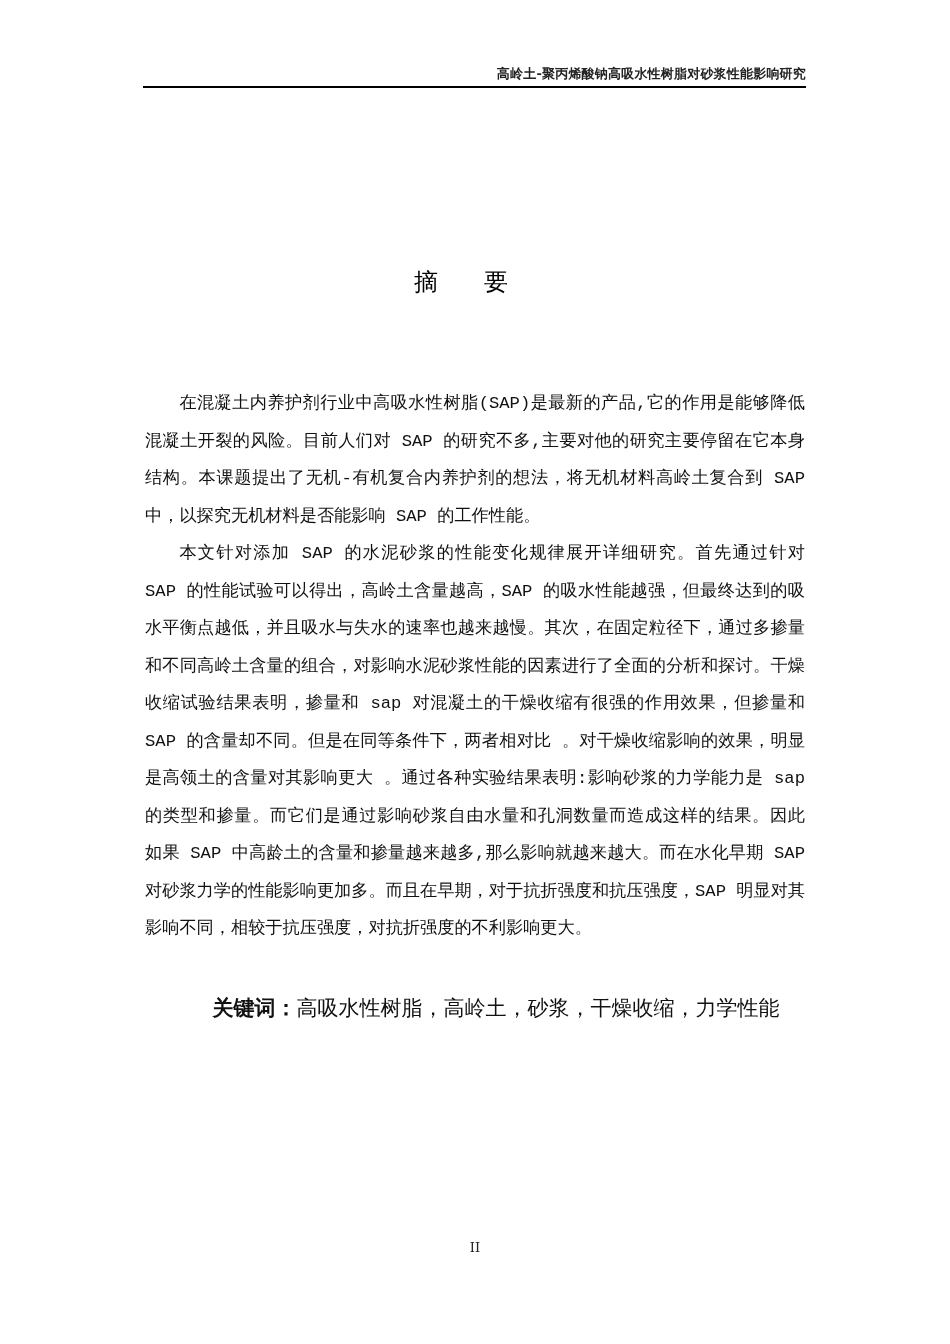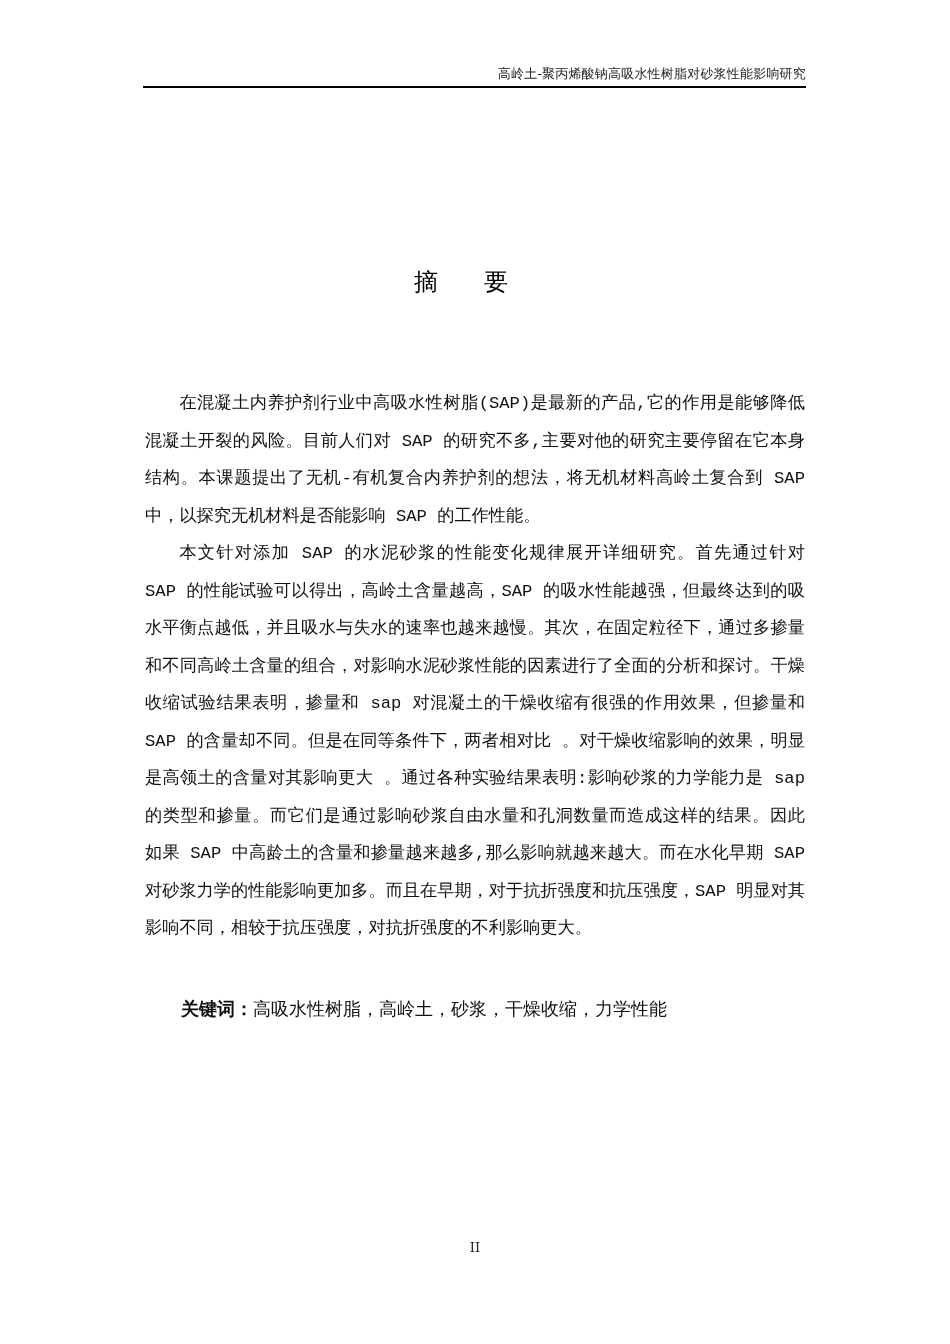--- a/index.html
+++ b/index.html
@@ -25,20 +25,21 @@
     }
     .page-header-text {
       position: absolute;
       right: 0;
       top: 2px;
       font-size: 13px;
       line-height: 16px;
       color: #222;
       letter-spacing: 0.2px;
       white-space: nowrap;
+      font-weight: bold;
     }
     .abstract-title {
       position: absolute;
       left: 0;
       width: 922px;
       top: 265px;
       text-align: center;
       font-size: 24px;
       line-height: 34px;
       font-family: "DejaVu Sans", "Liberation Sans", sans-serif;
@@ -60,24 +61,25 @@
       margin: 0;
       text-indent: 2em;
       font-family: Liberation Mono, monospace;
     }
     .keywords {
       position: absolute;
       left: 145px;
       top: 990px;
       width: 660px;
       font-family: "DejaVu Sans", "Liberation Sans", sans-serif;
-      font-size: 18px;
+      font-size: 21px;
       line-height: 37.5px;
       text-indent: 2em;
       color: #111;
+      text-align: center;
     }
     .keywords-label {
       font-weight: bold;
     }
     .page-number {
       position: absolute;
       left: 0;
       width: 950px;
       top: 1240px;
       text-align: center;

